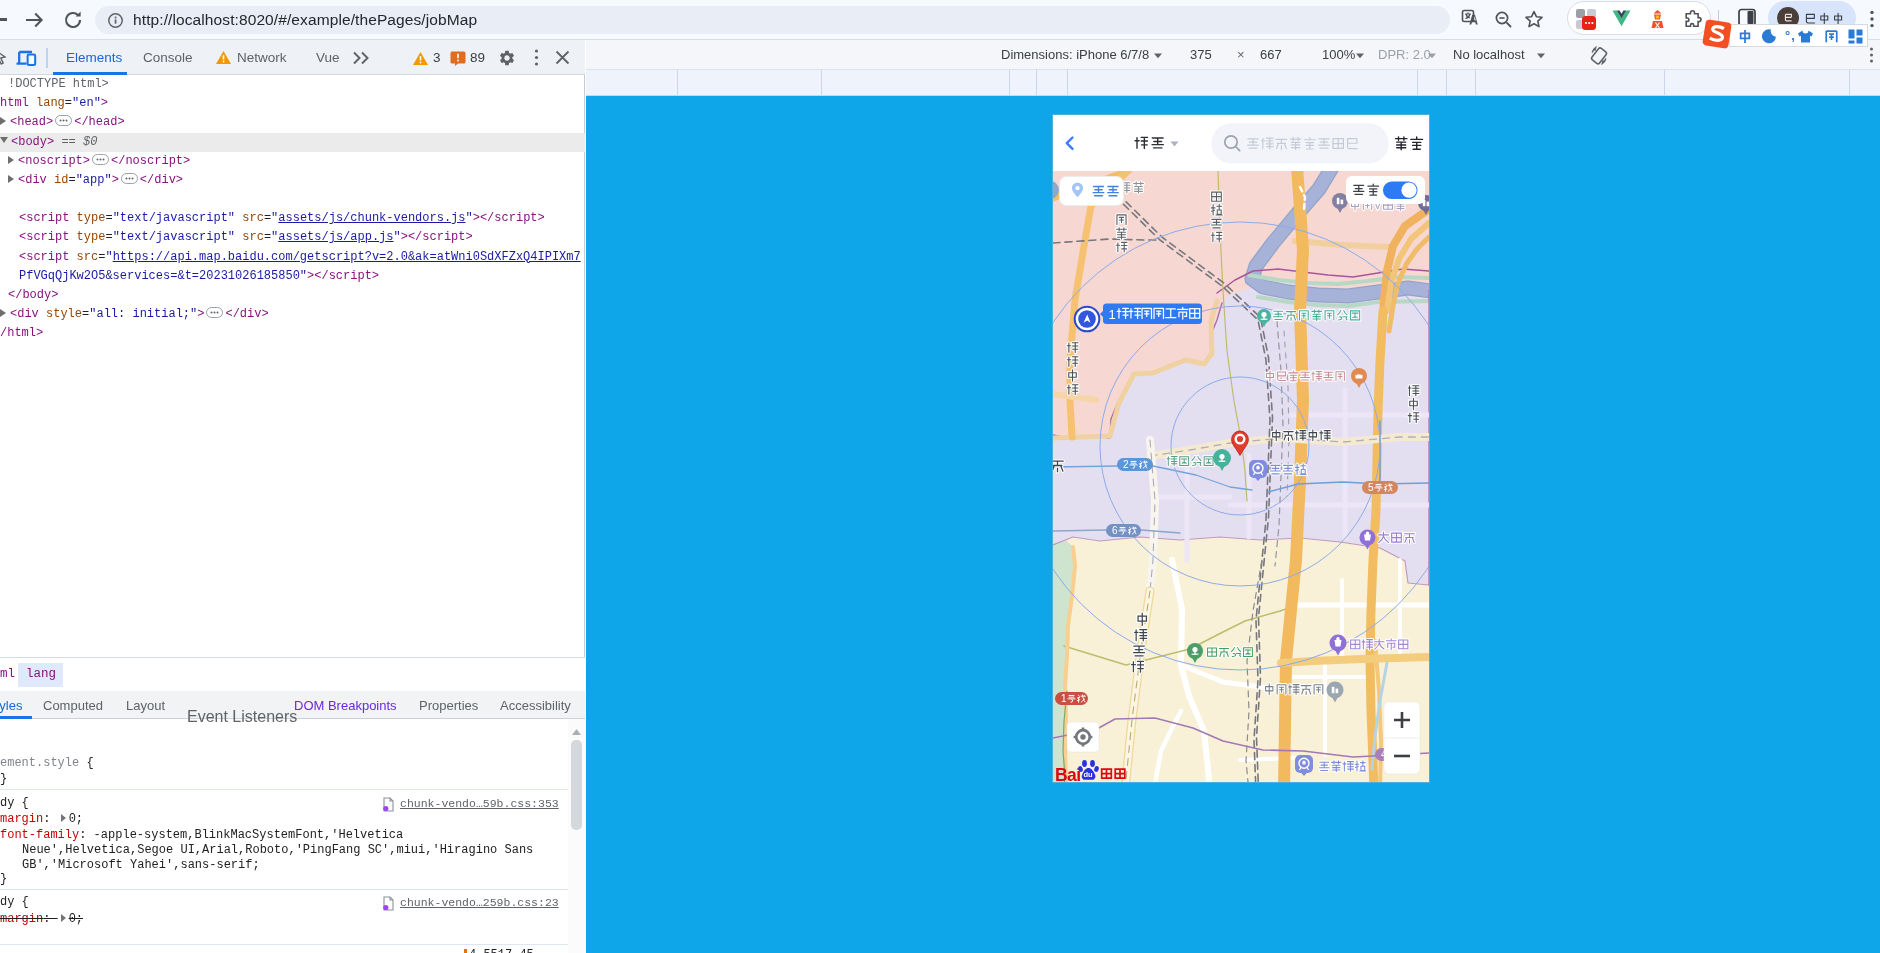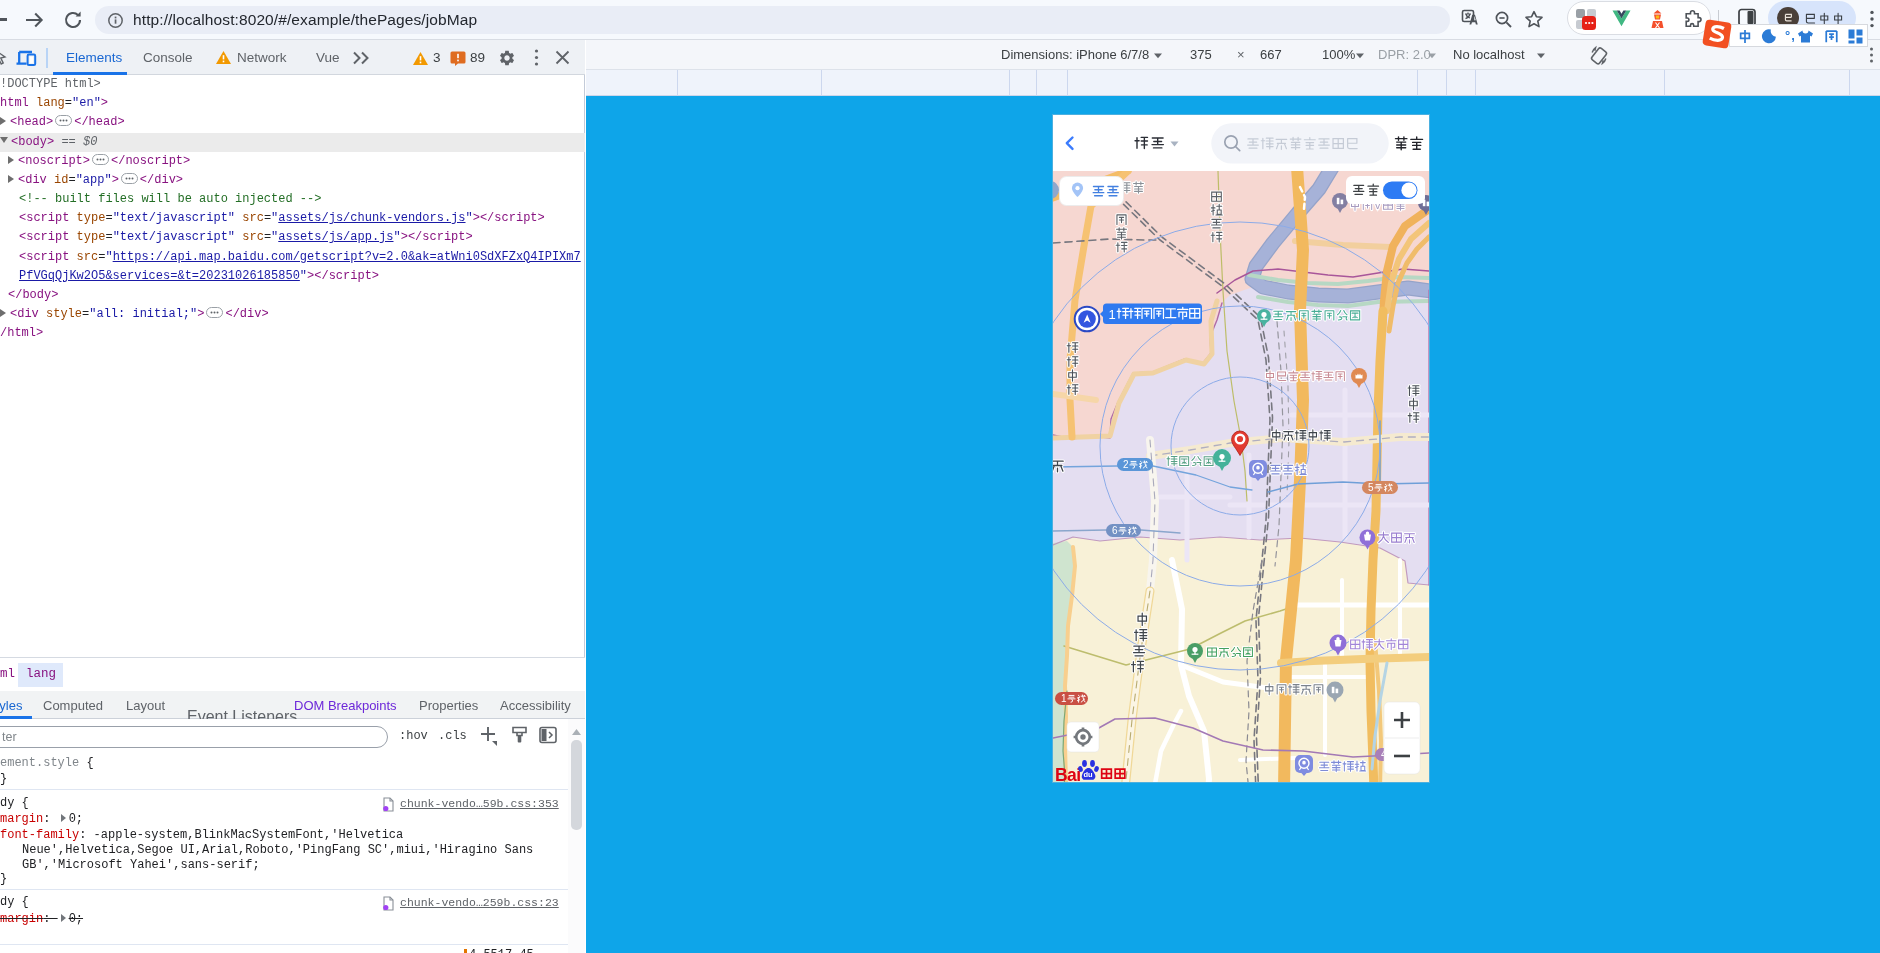--- a/index.html
+++ b/index.html
@@ -154,46 +154,45 @@
       </svg>
 <svg class="abs" style="left:534px;top:9px" width="5" height="17" viewBox="0 0 5 17">
         <circle cx="2.5" cy="2" r="1.6" fill="#5f6368"></circle>
         <circle cx="2.5" cy="8.5" r="1.6" fill="#5f6368"></circle>
         <circle cx="2.5" cy="15" r="1.6" fill="#5f6368"></circle>
       </svg>
 <svg class="abs" style="left:555px;top:10px" width="15" height="15" viewBox="0 0 15 15">
         <path d="M1.5,1.5L13.5,13.5M13.5,1.5L1.5,13.5" stroke="#5f6368" stroke-width="1.8"></path>
       </svg>
 </div>
-<div class="abs mono" style="left:0;top:35.0px;width:585px;height:19.17px;font-size:12px;line-height:19.17px;white-space:pre;color:#202124"><span style="padding-left:0px"><span style="color:#5f6368">!DOCTYPE html&gt;</span></span></div>
+<div class="abs mono" style="left:0;top:35.0px;width:585px;height:19.17px;font-size:12px;line-height:19.17px;white-space:pre;color:#202124"><span style="padding-left:8px"><span style="color:#5f6368">!DOCTYPE html&gt;</span></span></div>
 <div class="abs mono" style="left:0;top:54.2px;width:585px;height:19.17px;font-size:12px;line-height:19.17px;white-space:pre;color:#202124"><span style="padding-left:0px"><span style="color:#881280">html</span><span style="color:#994500"> lang</span><span style="color:#202124">=</span><span style="color:#1a1aa6">"en"</span><span style="color:#881280">&gt;</span></span></div>
 <div class="abs mono" style="left:0;top:73.3px;width:585px;height:19.17px;font-size:12px;line-height:19.17px;white-space:pre;color:#202124"><span style="padding-left:-6px"><span style="display:inline-block;width:0;height:0;border-left:6px solid #6e6e6e;border-top:4.5px solid transparent;border-bottom:4.5px solid transparent;margin-right:4px"></span><span style="color:#881280">&lt;head&gt;</span><svg width="17" height="11" viewBox="0 0 17 11" style="vertical-align:-1px;margin:0 2px">
           <rect x="0.5" y="0.5" width="16" height="10" rx="5" fill="#fff" stroke="#9aa0a6"></rect>
           <circle cx="5.5" cy="5.5" r="1" fill="#5f6368"></circle>
           <circle cx="8.5" cy="5.5" r="1" fill="#5f6368"></circle>
           <circle cx="11.5" cy="5.5" r="1" fill="#5f6368"></circle>
         </svg><span style="color:#881280">&lt;/head&gt;</span></span></div>
 <div class="abs mono" style="left:0;top:92.5px;width:585px;height:19.17px;background:#ebebeb;font-size:12px;line-height:19.17px;white-space:pre;color:#202124"><span style="padding-left:-6px"><span style="display:inline-block;width:0;height:0;border-top:6px solid #6e6e6e;border-left:4.5px solid transparent;border-right:4.5px solid transparent;margin-right:3px;vertical-align:2px"></span><span style="color:#881280">&lt;body&gt;</span><span style="color:#5f6368"> == </span><span style="color:#5f6368;font-style:italic">$0</span></span></div>
 <div class="abs mono" style="left:0;top:111.7px;width:585px;height:19.17px;font-size:12px;line-height:19.17px;white-space:pre;color:#202124"><span style="padding-left:8px"><span style="display:inline-block;width:0;height:0;border-left:6px solid #6e6e6e;border-top:4.5px solid transparent;border-bottom:4.5px solid transparent;margin-right:4px"></span><span style="color:#881280">&lt;noscript&gt;</span><svg width="17" height="11" viewBox="0 0 17 11" style="vertical-align:-1px;margin:0 2px">
           <rect x="0.5" y="0.5" width="16" height="10" rx="5" fill="#fff" stroke="#9aa0a6"></rect>
           <circle cx="5.5" cy="5.5" r="1" fill="#5f6368"></circle>
           <circle cx="8.5" cy="5.5" r="1" fill="#5f6368"></circle>
           <circle cx="11.5" cy="5.5" r="1" fill="#5f6368"></circle>
         </svg><span style="color:#881280">&lt;/noscript&gt;</span></span></div>
 <div class="abs mono" style="left:0;top:130.9px;width:585px;height:19.17px;font-size:12px;line-height:19.17px;white-space:pre;color:#202124"><span style="padding-left:8px"><span style="display:inline-block;width:0;height:0;border-left:6px solid #6e6e6e;border-top:4.5px solid transparent;border-bottom:4.5px solid transparent;margin-right:4px"></span><span style="color:#881280">&lt;div</span><span style="color:#994500"> id</span><span style="color:#202124">=</span><span style="color:#1a1aa6">"app"</span><span style="color:#881280">&gt;</span><svg width="17" height="11" viewBox="0 0 17 11" style="vertical-align:-1px;margin:0 2px">
           <rect x="0.5" y="0.5" width="16" height="10" rx="5" fill="#fff" stroke="#9aa0a6"></rect>
           <circle cx="5.5" cy="5.5" r="1" fill="#5f6368"></circle>
           <circle cx="8.5" cy="5.5" r="1" fill="#5f6368"></circle>
           <circle cx="11.5" cy="5.5" r="1" fill="#5f6368"></circle>
         </svg><span style="color:#881280">&lt;/div&gt;</span></span></div>
-<div class="abs mono" style="left:0;top:150.0px;width:585px;height:19.17px;font-size:12px;line-height:19.17px;white-space:pre;color:#202124"><span style="padding-left:19px"><span style="color:#236e25">&lt;!-- built files will be auto injected --&gt;</span></span></div>
 <div class="abs mono" style="left:0;top:169.2px;width:585px;height:19.17px;font-size:12px;line-height:19.17px;white-space:pre;color:#202124"><span style="padding-left:19px"><span style="color:#881280">&lt;script</span><span style="color:#994500"> type</span><span style="color:#202124">=</span><span style="color:#1a1aa6">"text/javascript"</span><span style="color:#994500"> src</span><span style="color:#202124">=</span><span style="color:#1a1aa6">"</span><span style="color:#1a1aa6;text-decoration:underline">assets/js/chunk-vendors.js</span><span style="color:#1a1aa6">"</span><span style="color:#881280">&gt;&lt;/script&gt;</span></span></div>
 <div class="abs mono" style="left:0;top:188.4px;width:585px;height:19.17px;font-size:12px;line-height:19.17px;white-space:pre;color:#202124"><span style="padding-left:19px"><span style="color:#881280">&lt;script</span><span style="color:#994500"> type</span><span style="color:#202124">=</span><span style="color:#1a1aa6">"text/javascript"</span><span style="color:#994500"> src</span><span style="color:#202124">=</span><span style="color:#1a1aa6">"</span><span style="color:#1a1aa6;text-decoration:underline">assets/js/app.js</span><span style="color:#1a1aa6">"</span><span style="color:#881280">&gt;&lt;/script&gt;</span></span></div>
 <div class="abs mono" style="left:0;top:207.5px;width:585px;height:19.17px;font-size:12px;line-height:19.17px;white-space:pre;color:#202124"><span style="padding-left:19px"><span style="color:#881280">&lt;script</span><span style="color:#994500"> src</span><span style="color:#202124">=</span><span style="color:#1a1aa6">"</span><span style="color:#1a1aa6;text-decoration:underline">https://api.map.baidu.com/getscript?v=2.0&amp;ak=atWni0SdXFZxQ4IPIXm7</span></span></div>
-<div class="abs mono" style="left:0;top:226.7px;width:585px;height:19.17px;font-size:12px;line-height:19.17px;white-space:pre;color:#202124"><span style="padding-left:19px"><span style="color:#1a1aa6;text-decoration:underline">PfVGqQjKw2O5&amp;services=&amp;t=20231026185850</span><span style="color:#1a1aa6">"</span><span style="color:#881280">&gt;&lt;/script&gt;</span></span></div>
+<div class="abs mono" style="left:0;top:226.7px;width:585px;height:19.17px;font-size:12px;line-height:19.17px;white-space:pre;color:#202124"><span style="padding-left:19px"><span style="color:#1a1aa6;">PfVGqQjKw2O5&amp;services=&amp;t=20231026185850</span><span style="color:#1a1aa6">"</span><span style="color:#881280">&gt;&lt;/script&gt;</span></span></div>
 <div class="abs mono" style="left:0;top:245.9px;width:585px;height:19.17px;font-size:12px;line-height:19.17px;white-space:pre;color:#202124"><span style="padding-left:8px"><span style="color:#881280">&lt;/body&gt;</span></span></div>
 <div class="abs mono" style="left:0;top:265.0px;width:585px;height:19.17px;font-size:12px;line-height:19.17px;white-space:pre;color:#202124"><span style="padding-left:-6px"><span style="display:inline-block;width:0;height:0;border-left:6px solid #6e6e6e;border-top:4.5px solid transparent;border-bottom:4.5px solid transparent;margin-right:4px"></span><span style="color:#881280">&lt;div</span><span style="color:#994500"> style</span><span style="color:#202124">=</span><span style="color:#1a1aa6">"all: initial;"</span><span style="color:#881280">&gt;</span><svg width="17" height="11" viewBox="0 0 17 11" style="vertical-align:-1px;margin:0 2px">
           <rect x="0.5" y="0.5" width="16" height="10" rx="5" fill="#fff" stroke="#9aa0a6"></rect>
           <circle cx="5.5" cy="5.5" r="1" fill="#5f6368"></circle>
           <circle cx="8.5" cy="5.5" r="1" fill="#5f6368"></circle>
           <circle cx="11.5" cy="5.5" r="1" fill="#5f6368"></circle>
         </svg><span style="color:#881280">&lt;/div&gt;</span></span></div>
 <div class="abs mono" style="left:0;top:284.2px;width:585px;height:19.17px;font-size:12px;line-height:19.17px;white-space:pre;color:#202124"><span style="padding-left:0px"><span style="color:#881280">/html&gt;</span></span></div>
 <div class="abs" style="left:0;top:617px;width:585px;height:34px;background:#fff;border-top:1px solid #d5dae2">
 <div class="abs mono" style="left:0;top:9px;font-size:12.5px;color:#881280">ml</div>
@@ -202,39 +201,20 @@
 </div>
 <div class="abs" style="left:0;top:651px;width:585px;height:28px;background:#f1f3f4;border-bottom:1px solid #ccd1d9">
 <div class="abs" style="left:-13px;top:7px;font-size:13px;color:#1967d2">Styles</div>
 <div class="abs" style="left:43px;top:7px;font-size:13px;color:#5f6368">Computed</div>
 <div class="abs" style="left:126px;top:7px;font-size:13px;color:#5f6368">Layout</div>
 <div class="abs" style="left:187px;top:17px;font-size:16px;color:#5f6368">Event Listeners</div>
 <div class="abs" style="left:294px;top:7px;font-size:13px;color:#6d28d9">DOM Breakpoints</div>
 <div class="abs" style="left:419px;top:7px;font-size:13px;color:#5f6368">Properties</div>
 <div class="abs" style="left:500px;top:7px;font-size:13px;color:#5f6368">Accessibility</div>
 <div class="abs" style="left:-13px;top:25px;width:45px;height:3px;background:#1a73e8"></div>
-</div>
-<div class="abs" style="left:0;top:679px;width:585px;height:36px;background:#fff">
-<div class="abs" style="left:-20px;top:7px;width:408px;height:22px;border:1px solid #99a0aa;border-radius:11px;background:#fff"></div>
-<div class="abs" style="left:2px;top:11px;font-size:12.5px;color:#80868b">ter</div>
-<div class="abs mono" style="left:399px;top:10px;font-size:12px;color:#3c4043">:hov</div>
-<div class="abs mono" style="left:438px;top:10px;font-size:12px;color:#3c4043">.cls</div>
-<svg class="abs" style="left:480px;top:7px" width="18" height="20" viewBox="0 0 18 20">
-        <path d="M8,1v14M1,8h14" stroke="#5f6368" stroke-width="1.9"></path>
-        <path d="M12,15l5,0-0,5z" fill="#5f6368"></path>
-      </svg>
-<svg class="abs" style="left:511px;top:7px" width="17" height="18" viewBox="0 0 17 18">
-<path d="M2,1.5h13v5H2zM6,6.5v3h5v-3" fill="none" stroke="#5f6368" stroke-width="1.6"></path>
-        <rect x="6.7" y="9.5" width="3.6" height="7" rx="1" fill="#5f6368"></rect>
-      </svg>
-<svg class="abs" style="left:539px;top:7px" width="18" height="18" viewBox="0 0 18 18">
-<rect x="1" y="1.5" width="16" height="15" rx="2" fill="none" stroke="#5f6368" stroke-width="1.6"></rect>
-        <rect x="2.5" y="3" width="5" height="12" fill="#5f6368"></rect>
-        <path d="M10,6l3,3-3,3" stroke="#5f6368" stroke-width="1.5" fill="none"></path>
-      </svg>
 </div>
 <div class="abs mono" style="left:0;top:715px;width:568px;height:198px;background:#fff;font-size:12px">
 <div class="abs" style="left:0;top:1px;color:#80868b">ement.style<span style="color:#202124"> {</span></div>
 <div class="abs" style="left:0;top:17px;color:#202124">}</div>
 <div class="abs" style="left:0;top:34px;width:568px;height:1px;background:#dfe6f2"></div>
 <div class="abs" style="left:0;top:41px;color:#202124">dy {</div>
 <svg class="abs" style="left:382px;top:42px" width="13" height="15" viewBox="0 0 13 15">
         <path d="M2,1h6l3,3v10H2z" fill="#fff" stroke="#8a9098" stroke-width="1.1"></path>
         <path d="M8,1v3h3" fill="none" stroke="#8a9098" stroke-width="1.1"></path>
         <circle cx="3.8" cy="11.5" r="2.6" fill="#a142f4"></circle>

